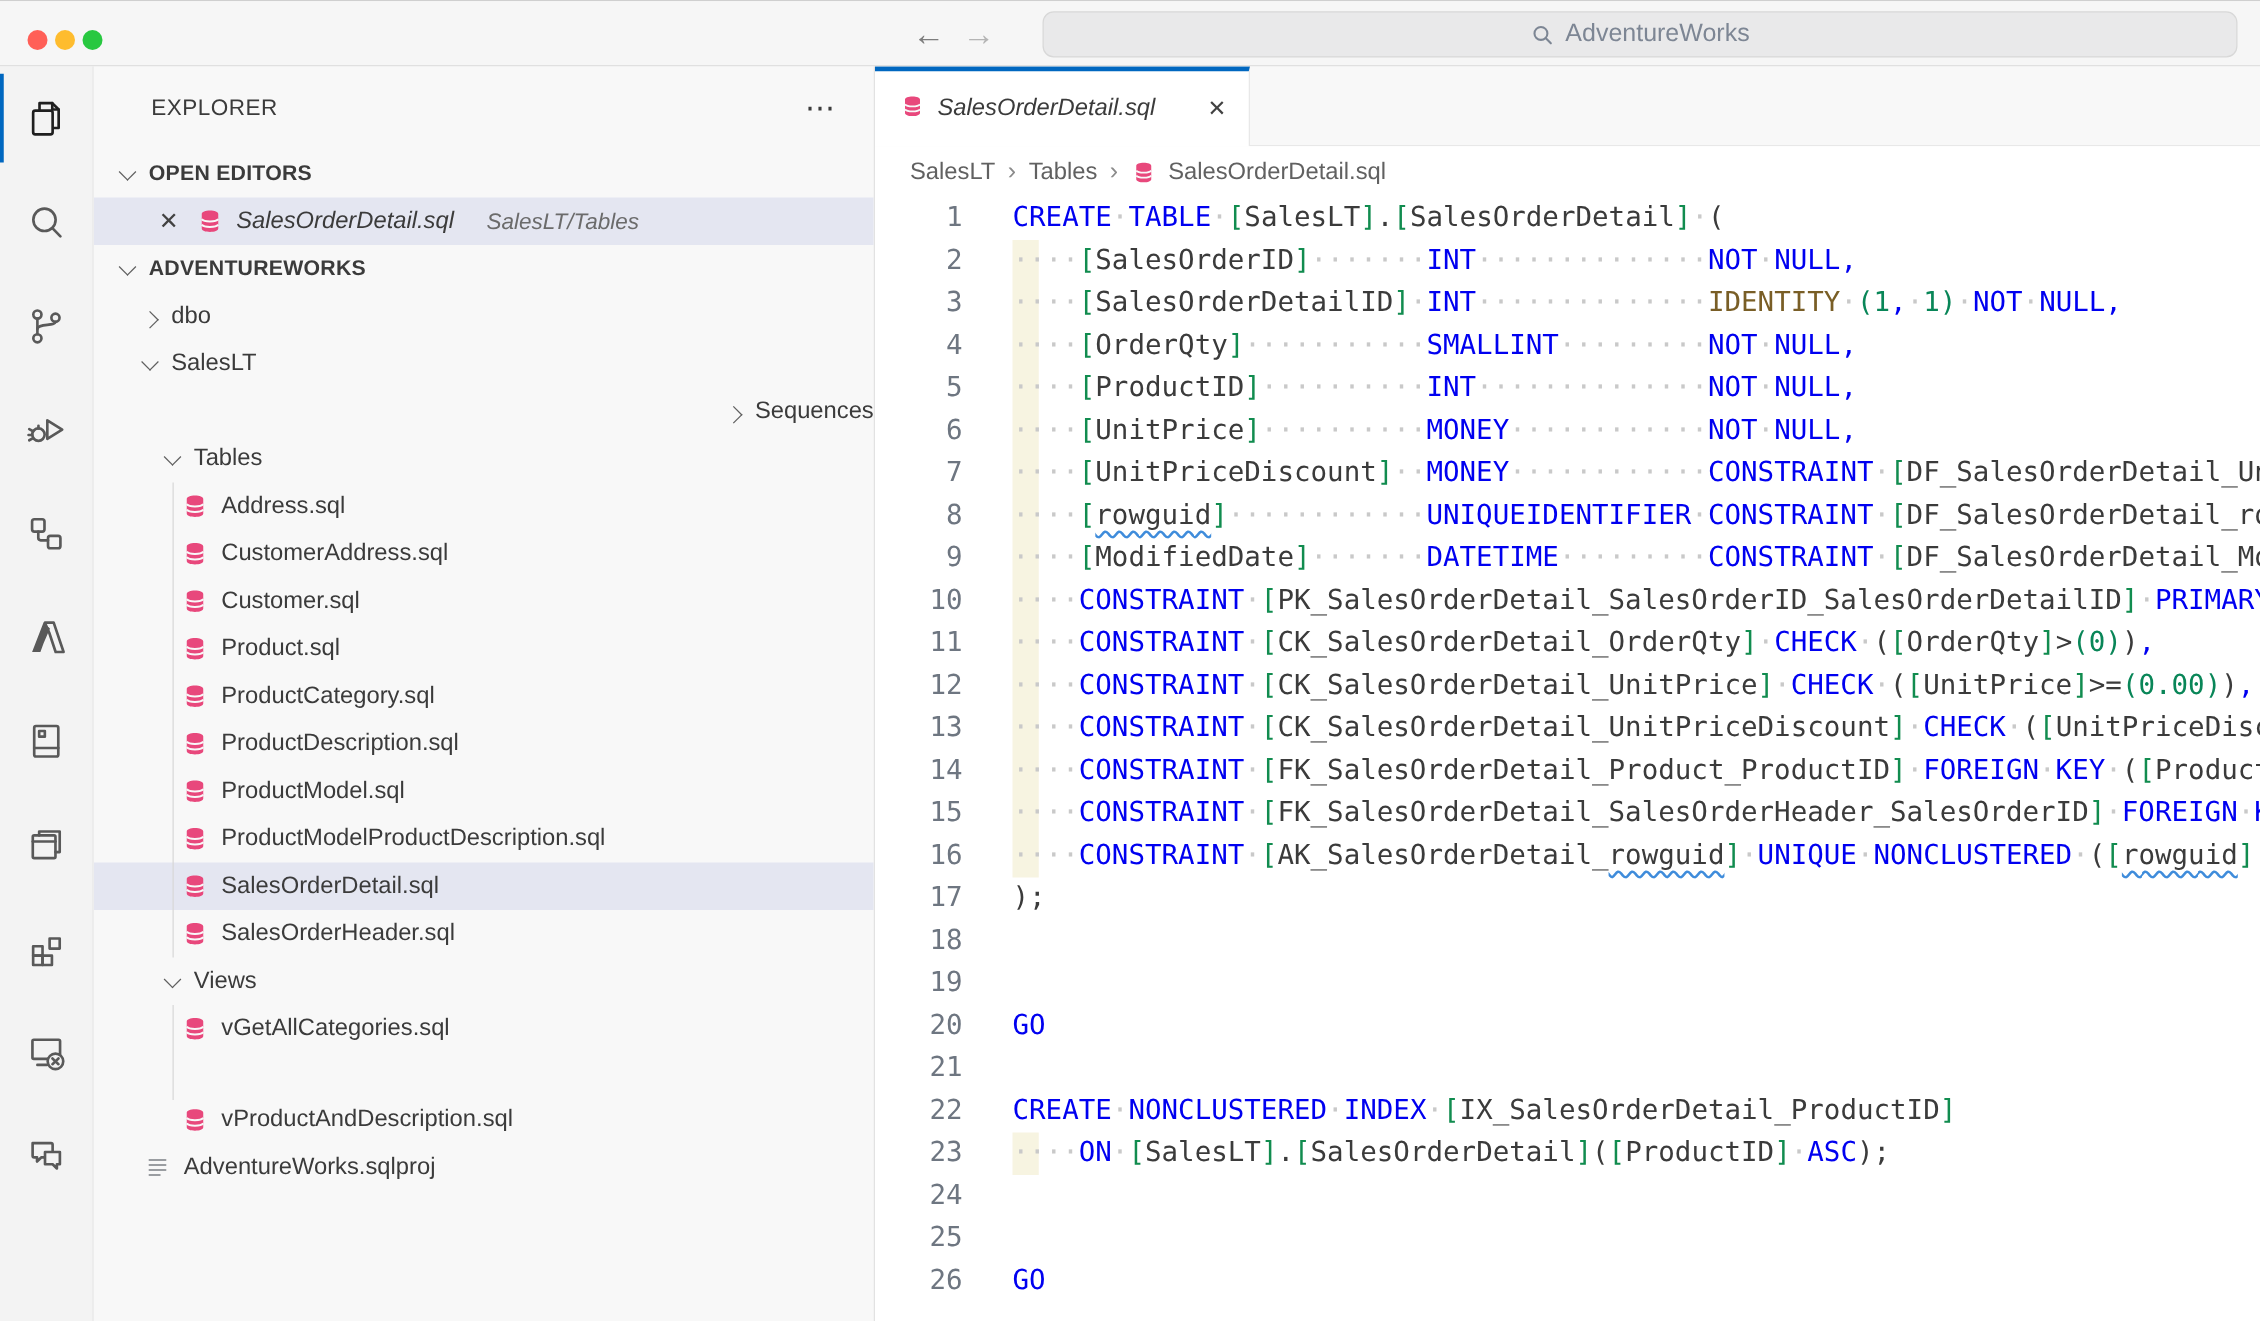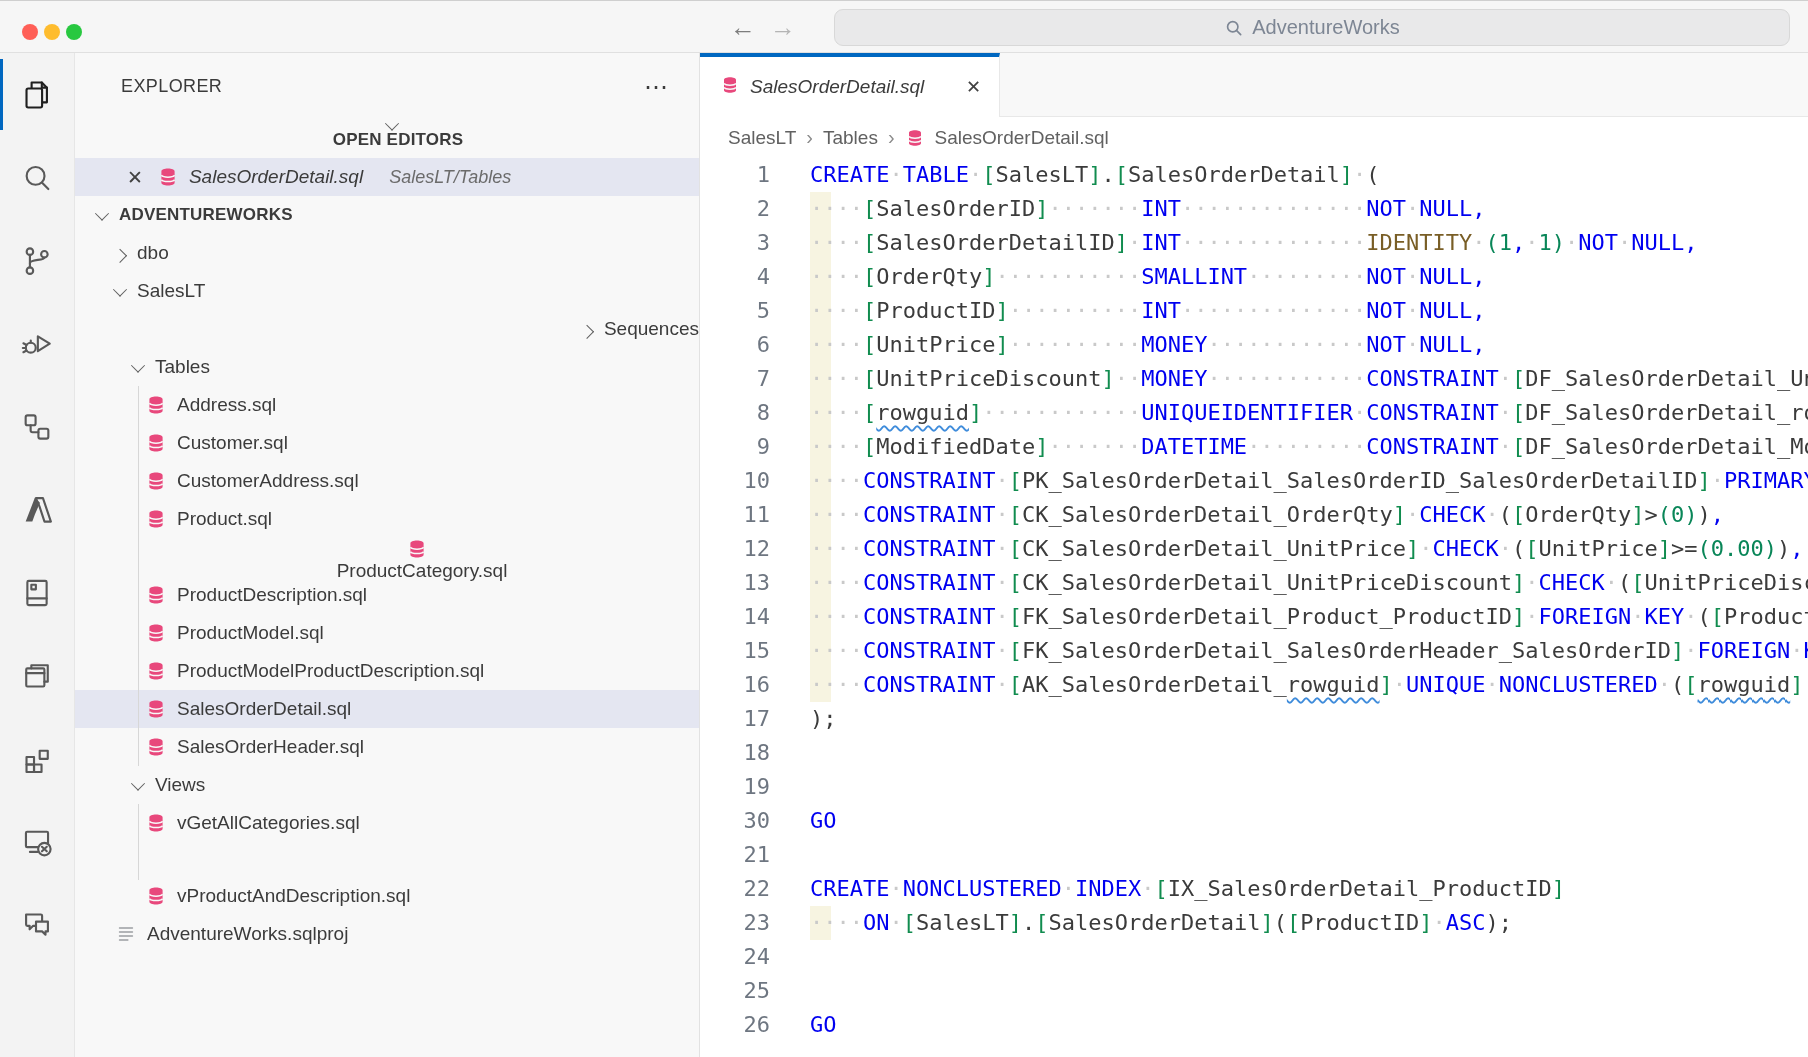--- a/index.html
+++ b/index.html
@@ -180,21 +180,21 @@
       </div>
 
     <div class="sidebar">
       <div class="sidebar-header">
         <span class="sidebar-title">EXPLORER</span>
         <span class="sidebar-more">⋯</span>
       </div>
       <div class="tree" id="tree">
         <div class="guide" style="top:266px;height:380px;"></div>
         <div class="guide" style="top:684px;height:76px;"></div>
-      <div class="row section" style="padding-left: 22px; flex-direction: column;">
+      <div class="row section" style="padding-left: 22px;">
             <span class="chev open"></span>
             <span>OPEN EDITORS</span>
           </div>
           <div class="row sel" style="padding-left: 52px;">
             <span class="close-x">✕</span>
             <span class="icon-slot">
               <svg width="22" height="22" viewBox="0 0 24 24">
                 <path fill="#e8487c" d="M4.8 5.6c0-1.8 3.2-3 7.2-3s7.2 1.2 7.2 3v12.8c0 1.8-3.2 3-7.2 3s-7.2-1.2-7.2-3z"></path>
                 <g stroke="#f8f8f8" stroke-width="1.7" fill="none">
                   <path d="M4.8 10.2c1 1.3 3.8 2 7.2 2s6.2-.7 7.2-2"></path>
@@ -240,47 +240,47 @@
           <div class="row" style="padding-left: 70px;">
             <span class="icon-slot">
               <svg width="22" height="22" viewBox="0 0 24 24">
                 <path fill="#e8487c" d="M4.8 5.6c0-1.8 3.2-3 7.2-3s7.2 1.2 7.2 3v12.8c0 1.8-3.2 3-7.2 3s-7.2-1.2-7.2-3z"></path>
                 <g stroke="#f8f8f8" stroke-width="1.7" fill="none">
                   <path d="M4.8 10.2c1 1.3 3.8 2 7.2 2s6.2-.7 7.2-2"></path>
                   <path d="M4.8 15c1 1.3 3.8 2 7.2 2s6.2-.7 7.2-2"></path>
                 </g>
               </svg>
             </span>
+            <span>CustomerAddress.sql</span>
+          </div>
+          <div class="row" style="padding-left: 70px;">
+            <span class="icon-slot">
+              <svg width="22" height="22" viewBox="0 0 24 24">
+                <path fill="#e8487c" d="M4.8 5.6c0-1.8 3.2-3 7.2-3s7.2 1.2 7.2 3v12.8c0 1.8-3.2 3-7.2 3s-7.2-1.2-7.2-3z"></path>
+                <g stroke="#f8f8f8" stroke-width="1.7" fill="none">
+                  <path d="M4.8 10.2c1 1.3 3.8 2 7.2 2s6.2-.7 7.2-2"></path>
+                  <path d="M4.8 15c1 1.3 3.8 2 7.2 2s6.2-.7 7.2-2"></path>
+                </g>
+              </svg>
+            </span>
             <span>Customer.sql</span>
           </div>
           <div class="row" style="padding-left: 70px;">
             <span class="icon-slot">
               <svg width="22" height="22" viewBox="0 0 24 24">
                 <path fill="#e8487c" d="M4.8 5.6c0-1.8 3.2-3 7.2-3s7.2 1.2 7.2 3v12.8c0 1.8-3.2 3-7.2 3s-7.2-1.2-7.2-3z"></path>
                 <g stroke="#f8f8f8" stroke-width="1.7" fill="none">
                   <path d="M4.8 10.2c1 1.3 3.8 2 7.2 2s6.2-.7 7.2-2"></path>
                   <path d="M4.8 15c1 1.3 3.8 2 7.2 2s6.2-.7 7.2-2"></path>
                 </g>
               </svg>
             </span>
-            <span>CustomerAddress.sql</span>
-          </div>
-          <div class="row" style="padding-left: 70px;">
-            <span class="icon-slot">
-              <svg width="22" height="22" viewBox="0 0 24 24">
-                <path fill="#e8487c" d="M4.8 5.6c0-1.8 3.2-3 7.2-3s7.2 1.2 7.2 3v12.8c0 1.8-3.2 3-7.2 3s-7.2-1.2-7.2-3z"></path>
-                <g stroke="#f8f8f8" stroke-width="1.7" fill="none">
-                  <path d="M4.8 10.2c1 1.3 3.8 2 7.2 2s6.2-.7 7.2-2"></path>
-                  <path d="M4.8 15c1 1.3 3.8 2 7.2 2s6.2-.7 7.2-2"></path>
-                </g>
-              </svg>
-            </span>
             <span>Product.sql</span>
           </div>
-          <div class="row" style="padding-left: 70px; flex-direction: column;">
+          <div class="row" style="padding-left: 70px;">
             <span class="icon-slot">
               <svg width="22" height="22" viewBox="0 0 24 24">
                 <path fill="#e8487c" d="M4.8 5.6c0-1.8 3.2-3 7.2-3s7.2 1.2 7.2 3v12.8c0 1.8-3.2 3-7.2 3s-7.2-1.2-7.2-3z"></path>
                 <g stroke="#f8f8f8" stroke-width="1.7" fill="none">
                   <path d="M4.8 10.2c1 1.3 3.8 2 7.2 2s6.2-.7 7.2-2"></path>
                   <path d="M4.8 15c1 1.3 3.8 2 7.2 2s6.2-.7 7.2-2"></path>
                 </g>
               </svg>
             </span>
             <span>ProductCategory.sql</span>
@@ -429,21 +429,21 @@
           <div class="line"><span class="ln">10</span><span class="lc"><span class="dots">····</span><span class="tk-k">CONSTRAINT</span><span class="dots">·</span><span class="tk-b">[</span><span class="tk-t">PK_SalesOrderDetail_SalesOrderID_SalesOrderDetailID</span><span class="tk-b">]</span><span class="dots">·</span><span class="tk-k">PRIMARY</span></span></div>
           <div class="line"><span class="ln">11</span><span class="lc"><span class="dots">····</span><span class="tk-k">CONSTRAINT</span><span class="dots">·</span><span class="tk-b">[</span><span class="tk-t">CK_SalesOrderDetail_OrderQty</span><span class="tk-b">]</span><span class="dots">·</span><span class="tk-k">CHECK</span><span class="dots">·</span><span class="tk-t">(</span><span class="tk-b">[</span><span class="tk-t">OrderQty</span><span class="tk-b">]</span><span class="tk-t">&gt;</span><span class="tk-n">(0)</span><span class="tk-t">)</span><span class="tk-k">,</span></span></div>
           <div class="line"><span class="ln">12</span><span class="lc"><span class="dots">····</span><span class="tk-k">CONSTRAINT</span><span class="dots">·</span><span class="tk-b">[</span><span class="tk-t">CK_SalesOrderDetail_UnitPrice</span><span class="tk-b">]</span><span class="dots">·</span><span class="tk-k">CHECK</span><span class="dots">·</span><span class="tk-t">(</span><span class="tk-b">[</span><span class="tk-t">UnitPrice</span><span class="tk-b">]</span><span class="tk-t">&gt;=</span><span class="tk-n">(0.00)</span><span class="tk-t">)</span><span class="tk-k">,</span></span></div>
           <div class="line"><span class="ln">13</span><span class="lc"><span class="dots">····</span><span class="tk-k">CONSTRAINT</span><span class="dots">·</span><span class="tk-b">[</span><span class="tk-t">CK_SalesOrderDetail_UnitPriceDiscount</span><span class="tk-b">]</span><span class="dots">·</span><span class="tk-k">CHECK</span><span class="dots">·</span><span class="tk-t">(</span><span class="tk-b">[</span><span class="tk-t">UnitPriceDiscount</span></span></div>
           <div class="line"><span class="ln">14</span><span class="lc"><span class="dots">····</span><span class="tk-k">CONSTRAINT</span><span class="dots">·</span><span class="tk-b">[</span><span class="tk-t">FK_SalesOrderDetail_Product_ProductID</span><span class="tk-b">]</span><span class="dots">·</span><span class="tk-k">FOREIGN</span><span class="dots">·</span><span class="tk-k">KEY</span><span class="dots">·</span><span class="tk-t">(</span><span class="tk-b">[</span><span class="tk-t">ProductID</span></span></div>
           <div class="line"><span class="ln">15</span><span class="lc"><span class="dots">····</span><span class="tk-k">CONSTRAINT</span><span class="dots">·</span><span class="tk-b">[</span><span class="tk-t">FK_SalesOrderDetail_SalesOrderHeader_SalesOrderID</span><span class="tk-b">]</span><span class="dots">·</span><span class="tk-k">FOREIGN</span><span class="dots">·</span><span class="tk-k">KEY</span></span></div>
           <div class="line"><span class="ln">16</span><span class="lc"><span class="dots">····</span><span class="tk-k">CONSTRAINT</span><span class="dots">·</span><span class="tk-b">[</span><span class="tk-t">AK_SalesOrderDetail_</span><span class="tk-t sq">rowguid</span><span class="tk-b">]</span><span class="dots">·</span><span class="tk-k">UNIQUE</span><span class="dots">·</span><span class="tk-k">NONCLUSTERED</span><span class="dots">·</span><span class="tk-t">(</span><span class="tk-b">[</span><span class="tk-t sq">rowguid</span><span class="tk-b">]</span><span class="dots">·</span></span></div>
           <div class="line"><span class="ln">17</span><span class="lc"><span class="tk-t">);</span></span></div>
           <div class="line"><span class="ln">18</span><span class="lc"></span></div>
           <div class="line"><span class="ln">19</span><span class="lc"></span></div>
-          <div class="line"><span class="ln">30</span><span class="lc"><span class="tk-k">GO</span></span></div>
+          <div class="line"><span class="ln">20</span><span class="lc"><span class="tk-k">GO</span></span></div>
           <div class="line"><span class="ln">21</span><span class="lc"></span></div>
           <div class="line"><span class="ln">22</span><span class="lc"><span class="tk-k">CREATE</span><span class="dots">·</span><span class="tk-k">NONCLUSTERED</span><span class="dots">·</span><span class="tk-k">INDEX</span><span class="dots">·</span><span class="tk-b">[</span><span class="tk-t">IX_SalesOrderDetail_ProductID</span><span class="tk-b">]</span></span></div>
           <div class="line"><span class="ln">23</span><span class="lc"><span class="dots">····</span><span class="tk-k">ON</span><span class="dots">·</span><span class="tk-b">[</span><span class="tk-t">SalesLT</span><span class="tk-b">]</span><span class="tk-t">.</span><span class="tk-b">[</span><span class="tk-t">SalesOrderDetail</span><span class="tk-b">]</span><span class="tk-t">(</span><span class="tk-b">[</span><span class="tk-t">ProductID</span><span class="tk-b">]</span><span class="dots">·</span><span class="tk-k">ASC</span><span class="tk-t">);</span></span></div>
           <div class="line"><span class="ln">24</span><span class="lc"></span></div>
           <div class="line"><span class="ln">25</span><span class="lc"></span></div>
           <div class="line"><span class="ln">26</span><span class="lc"><span class="tk-k">GO</span></span></div>
         </div>
     </div>
   </div>
 </div>

